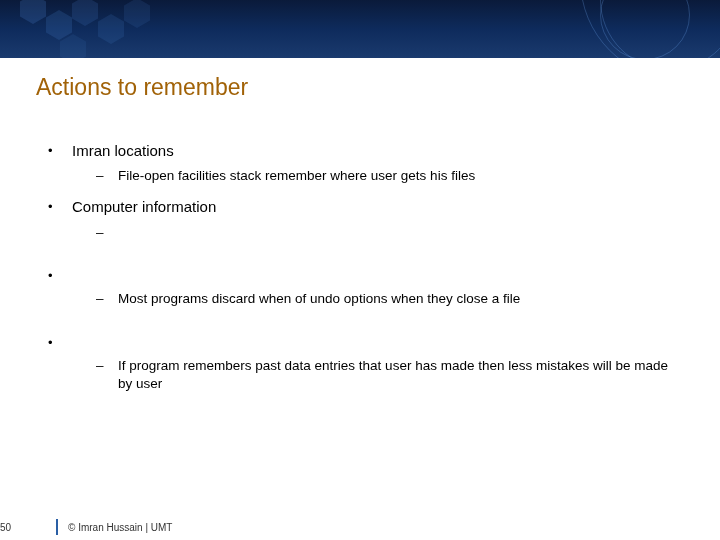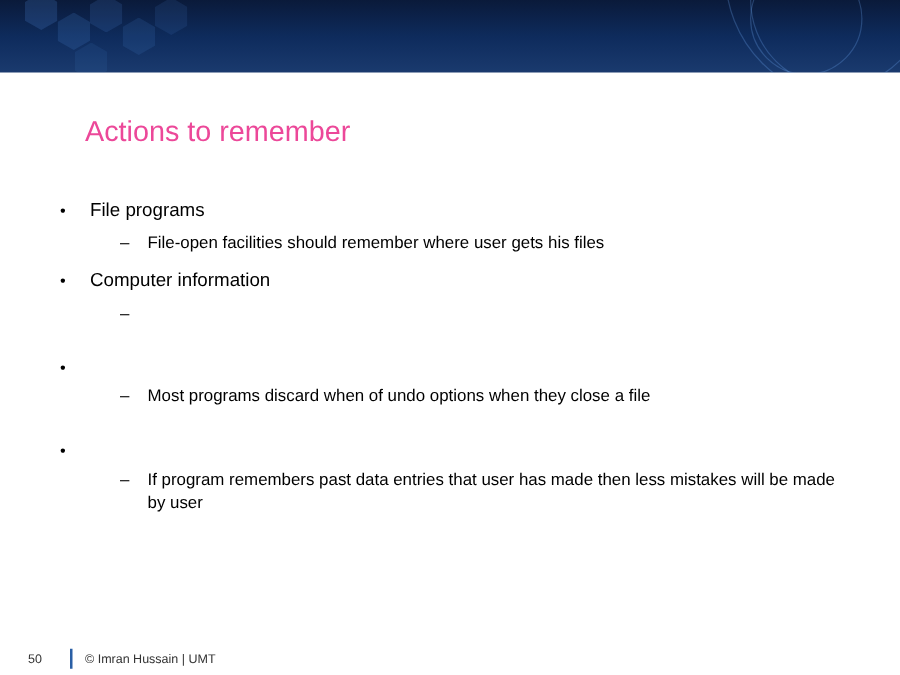--- a/index.html
+++ b/index.html
@@ -32,25 +32,24 @@
   .circle {
     position: absolute;
     border: 1px solid rgba(120,180,255,0.25);
     border-radius: 50%;
   }
   .circle.c1 { width:200px; height:200px; right:-60px; top:-120px; }
   .circle.c2 { width:140px; height:140px; right:-20px; top:-70px; }
   .circle.c3 { width:90px; height:90px; right:30px; top:-30px; }
 
   .title {
-    color: #ec4899;
+    color: #a16207;
     font-size: 23px;
     font-weight: 400;
-    padding: 34px 0 0 36px;
-    margin-left: 32px;
+    padding: 16px 0 0 36px;
   }
   .content {
     padding: 40px 36px 0 48px;
   }
   ul.top { list-style: none; }
   ul.top > li {
     margin-bottom: 12px;
   }
   ul.top > li.gap { margin-top: 24px; }
   .bullet-row {
@@ -85,21 +84,21 @@
     position: absolute;
     left: 0; right: 0; bottom: 0;
     height: 26px;
     display: flex;
     align-items: center;
     font-size: 10px;
     color: #333;
   }
   .page-num {
     width: 56px;
-    text-align: center;
+    text-align: left;
   }
   .footer-divider {
     width: 2px; height: 16px;
     background: #2a5fa5;
     margin-right: 10px;
   }
   .footer-center { flex: 1; }
   .footer-right {
     padding-right: 12px;
   }
@@ -119,26 +118,26 @@
   <div class="circle c3"></div>
 </div>
 
 <h1 class="title">Actions to remember</h1>
 
 <div class="content">
   <ul class="top" id="bullet-list">
       <li>
         <div class="bullet-row">
           <span class="bullet-dot">•</span>
-          <span>File programs</span>
+          <span>Imran locations</span>
         </div>
         <ul class="sub">
           <li>
             <span class="dash">–</span>
-            <span>File-open facilities should remember where user gets his files</span>
+            <span>File-open facilities stack remember where user gets his files</span>
           </li>
         </ul>
       </li>
       <li>
         <div class="bullet-row">
           <span class="bullet-dot">•</span>
           <span>Computer information</span>
         </div>
         <ul class="sub">
           <li>

